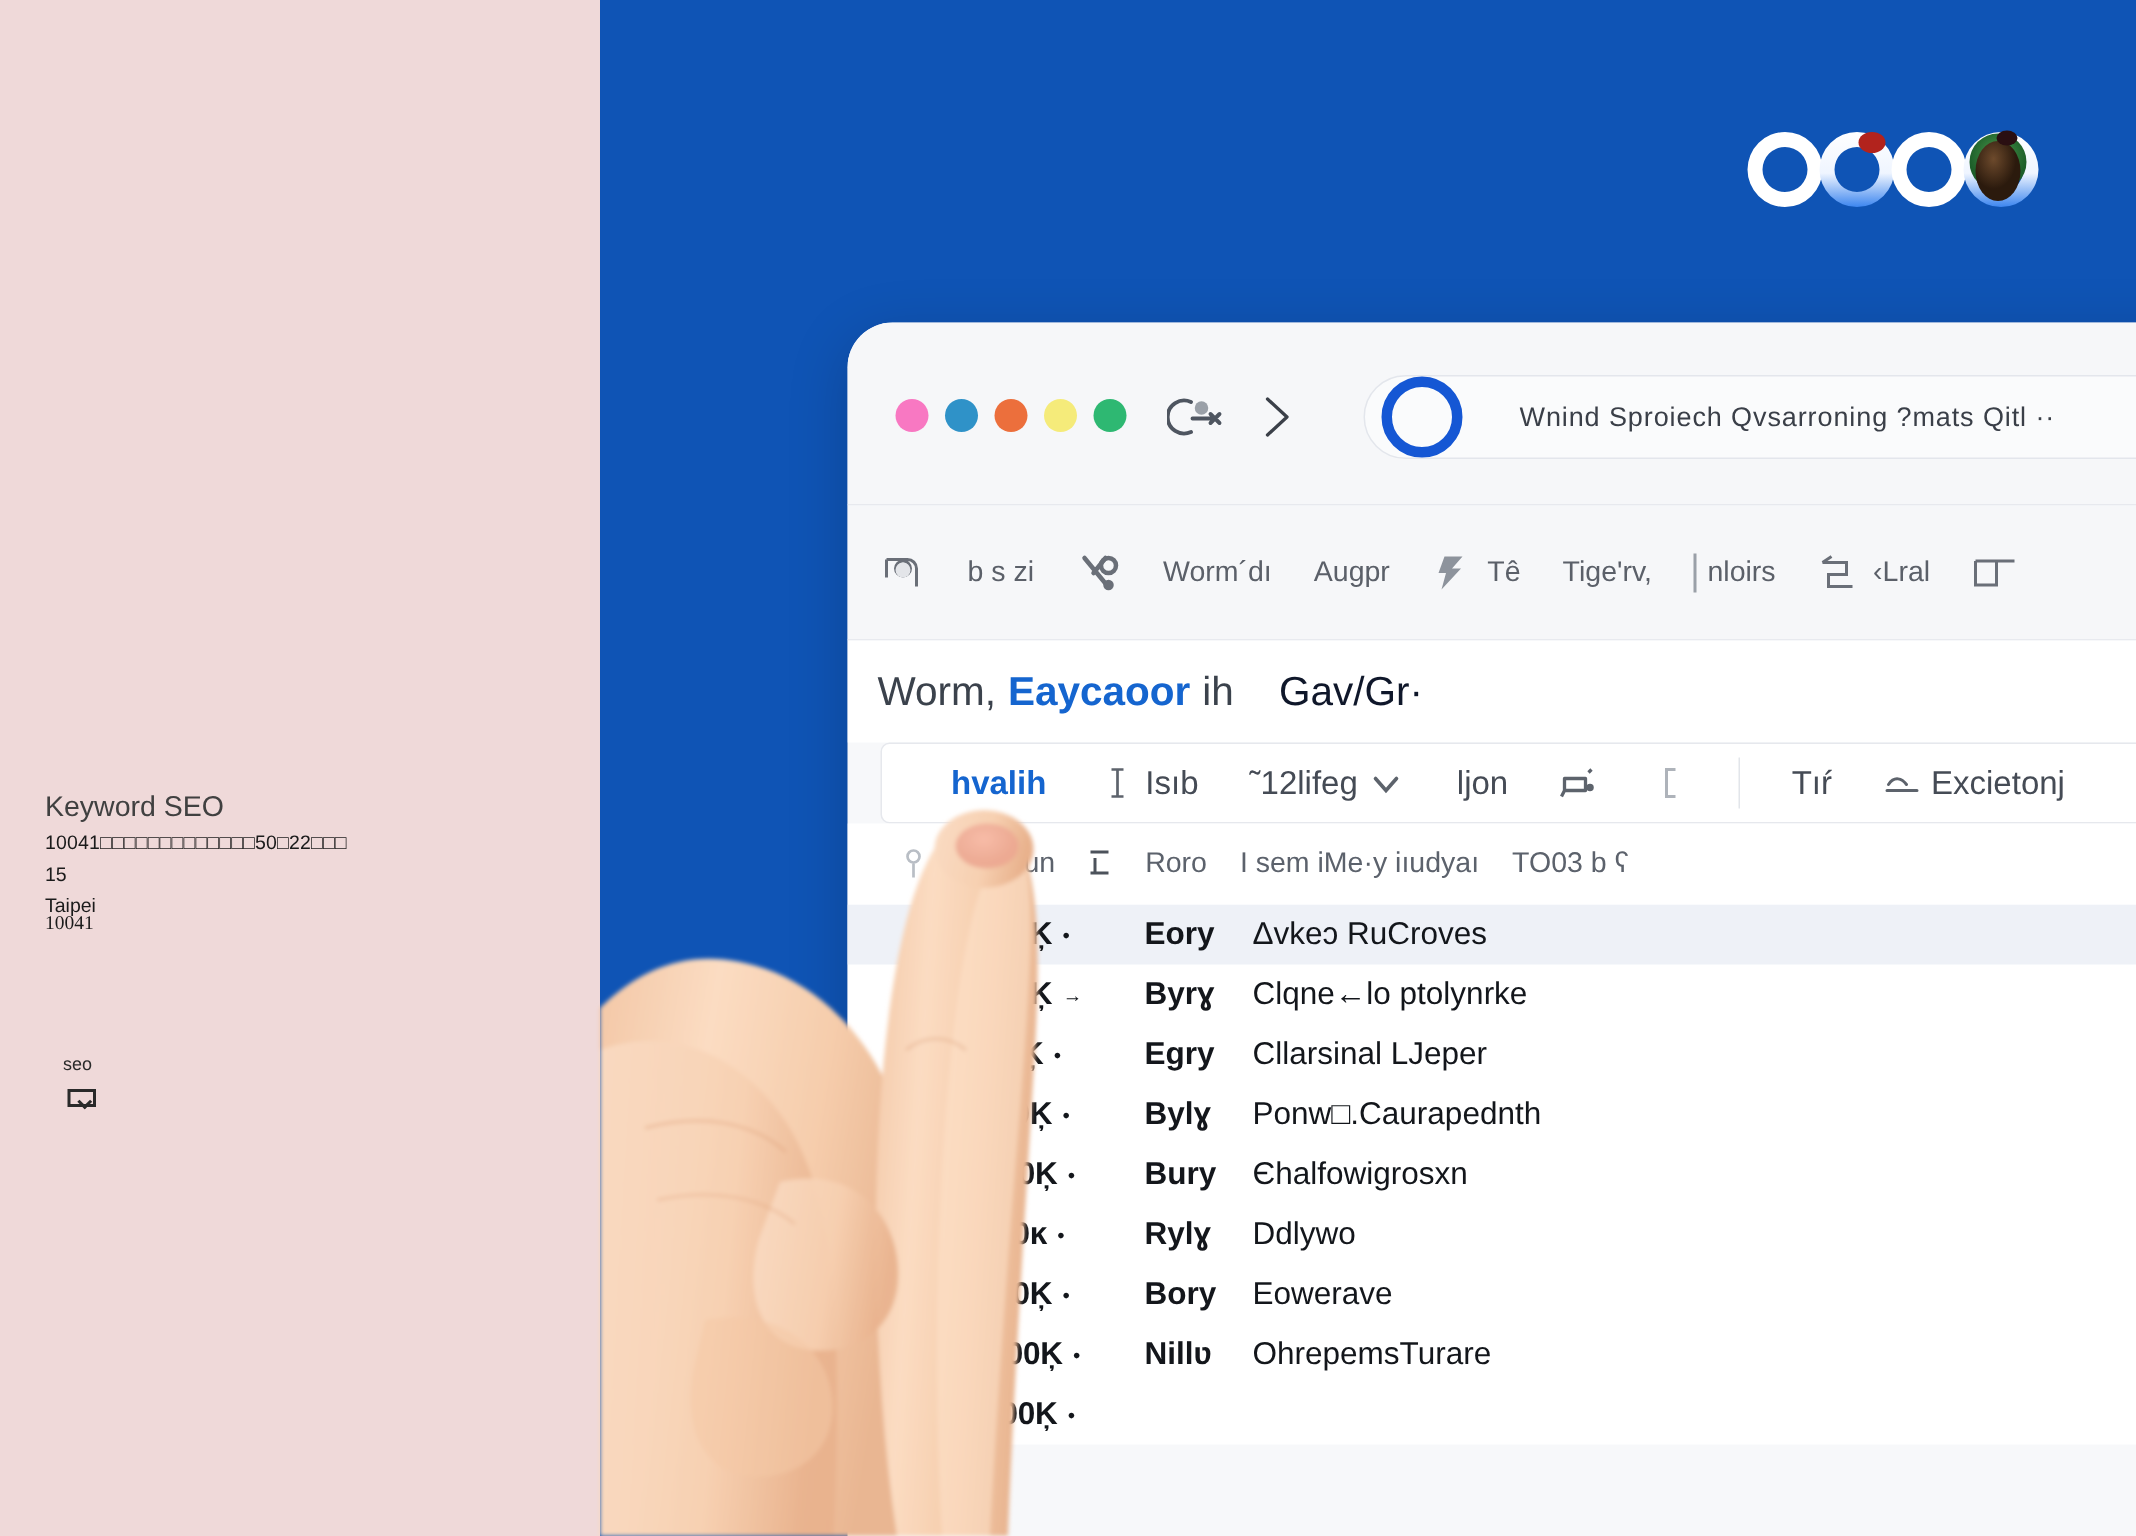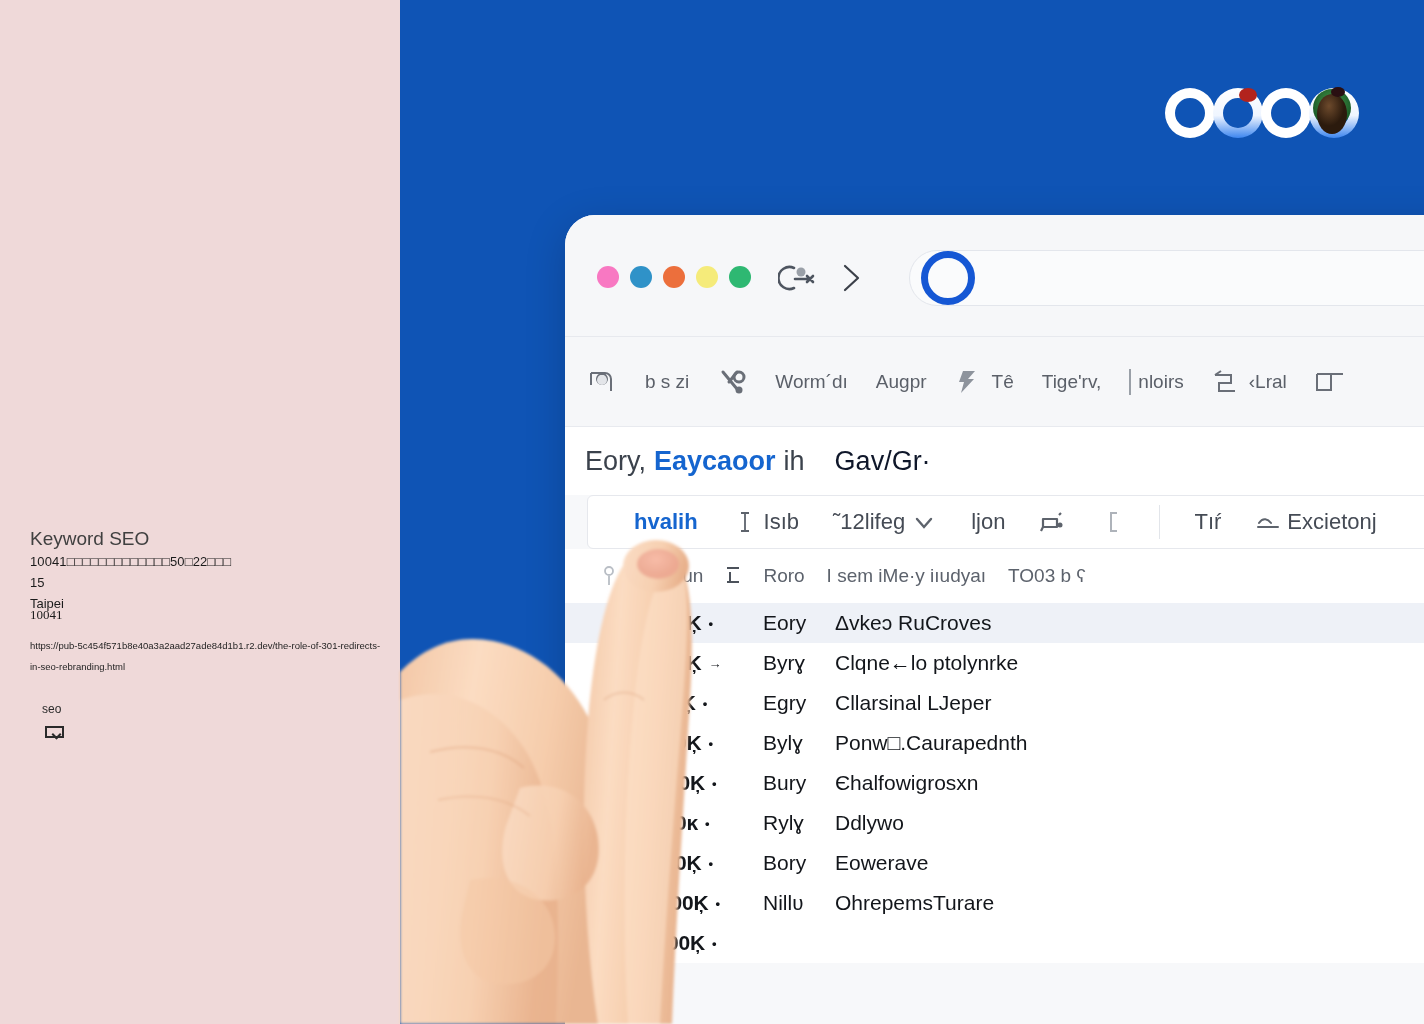--- a/index.html
+++ b/index.html
@@ -290,21 +290,21 @@
     font-size: 21px;
     color: #13161b;
     white-space: nowrap;
   }
   .t-row.alt { background: #eef1f7; }
   .c-volume {
     width: 128px; font-weight: 700; letter-spacing: -0.2px;
     display: flex; align-items: center; gap: 7px;
   }
   .arrow-mark { font-size: 13px; color: #13161b; }
-  .c-kd { width: 72px; font-weight: 400; }
+  .c-kd { width: 72px; font-weight: 700; }
   .c-term { flex: 1; }
 
   
   .hand-layer {
     position: absolute;
     left: 0; top: 0;
     width: 1424px; height: 1024px;
     pointer-events: none;
   }
 </style>
@@ -319,21 +319,20 @@
     <div class="keyword-label">Keyword SEO</div>
 
     <div class="meta-line meta-addr">10041□□□□□□□□□□□□□50□22□□□</div>
 
     <div class="meta-line meta-num">15</div>
 
     <div class="meta-line meta-city">Taipei</div>
 
     <div class="meta-line meta-zip">10041</div>
 
-    <div class="meta-url">https://pub-5c454f571b8e40a3a2aad27ade84d1b1.r2.dev/the-role-of-301-redirects-in-seo-rebranding.html</div>
 
     <div class="seo-tag">seo</div>
 
     <div class="seo-glyph"></div>
   </div>
 
   <div class="blue-canvas">
 
     <svg class="brand-logo" viewBox="0 0 200 62">
       <defs>
@@ -382,20 +381,21 @@
           <circle cx="23" cy="8" r="4.5" fill="#9aa0a8"></circle>
           <path d="M17 15 h12 M29 12 l6 6 M29 18 l6 -6" fill="none" stroke="currentColor" stroke-width="2.6" stroke-linecap="round"></path>
         </svg>
 
         <svg class="nav-forward-icon" viewBox="0 0 22 30">
           <path d="M5 3 L18 15 L5 27" fill="none" stroke="currentColor" stroke-width="2.2" stroke-linecap="round" stroke-linejoin="round"></path>
         </svg>
 
         <div class="address-pill">
           <span class="addr-ring"></span>
+          <span class="addr-text">Wnind Sproiech Qvsarroning ?mats Qitl  ··</span>
         </div>
       </div>
 
       <div class="toolbar">
 
         <div class="tool-item">
           <svg class="tool-glyph" viewBox="0 0 30 26">
             <path d="M4 4 v12 M4 4 h14 a6 6 0 0 1 6 6 v12 M10 10 a5 5 0 1 0 10 0 a5 5 0 1 0 -10 0" fill="none" stroke="currentColor" stroke-width="2"></path>
             <circle cx="15" cy="11" r="5" fill="#e3e5e9"></circle>
           </svg>
@@ -446,21 +446,21 @@
         </div>
 
         <div class="tool-item">
           <svg class="tool-glyph" viewBox="0 0 30 26">
             <path d="M2 5 h26 M2 5 v16 h14 v-16" fill="none" stroke="currentColor" stroke-width="2"></path>
           </svg>
         </div>
       </div>
 
       <div class="heading-row">
-        <span class="heading-dark">Eory,</span>
+        <span class="heading-dark">Worm,</span>
         <span class="heading-blue">Eaycaoor</span>
         <span class="heading-dark">ih</span>
         <span class="heading-faint">Gav/Gr·</span>
       </div>
 
       <div class="filter-bar">
 
         <div class="filter-chip active">
           <span>hvalih</span>
         </div>

